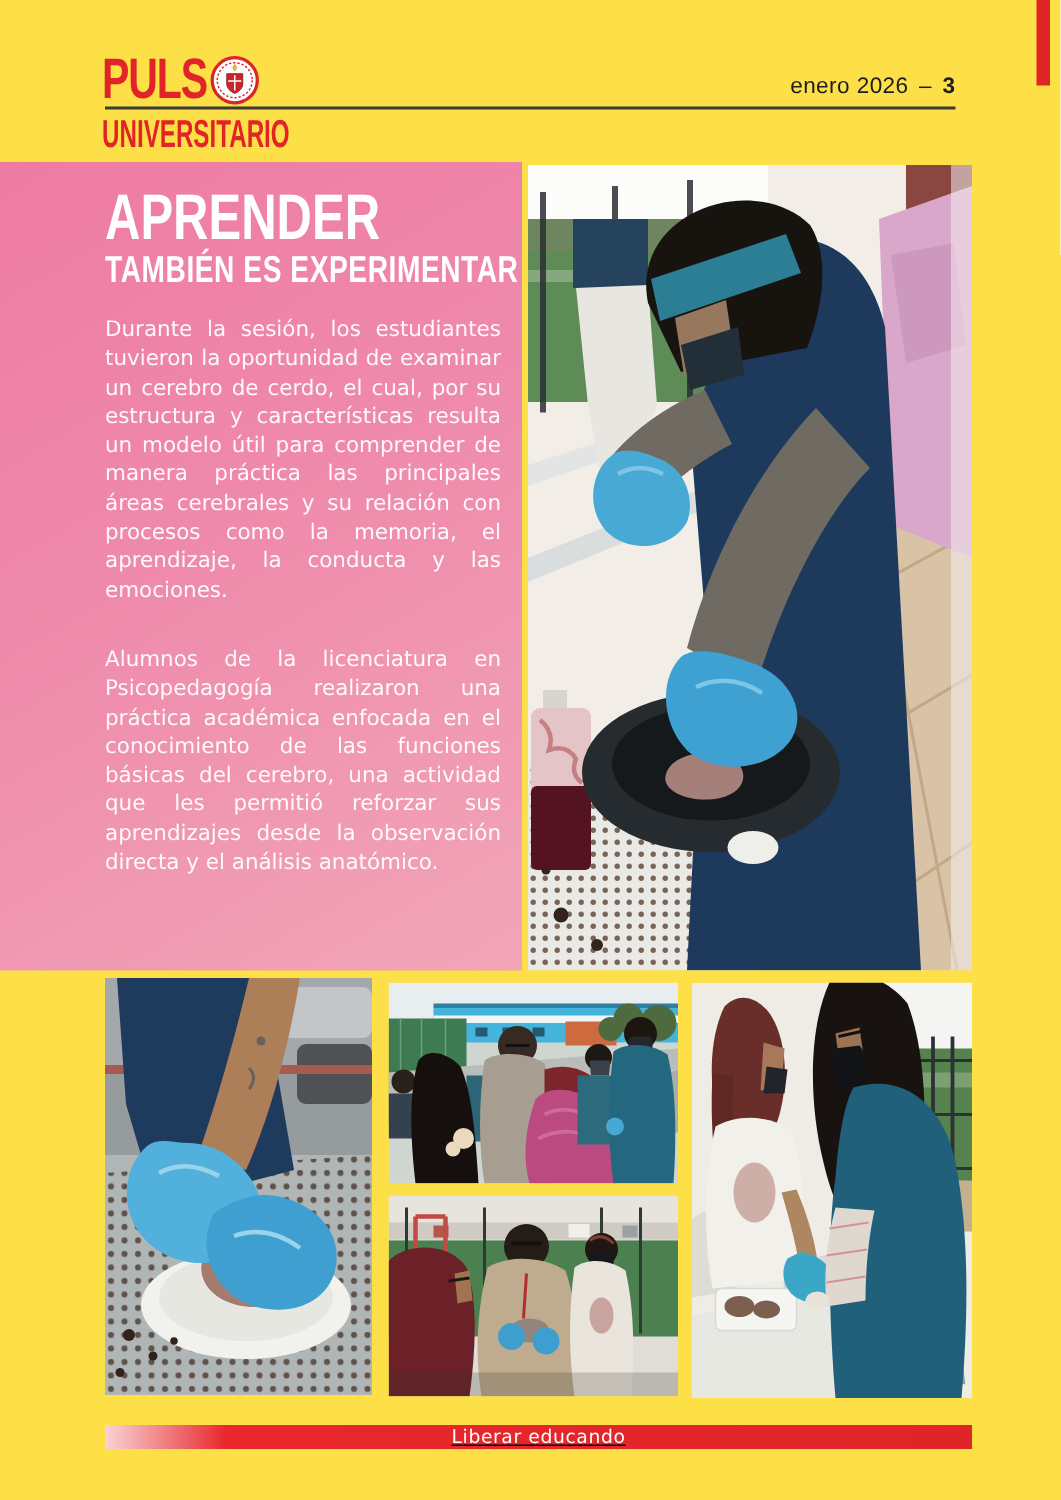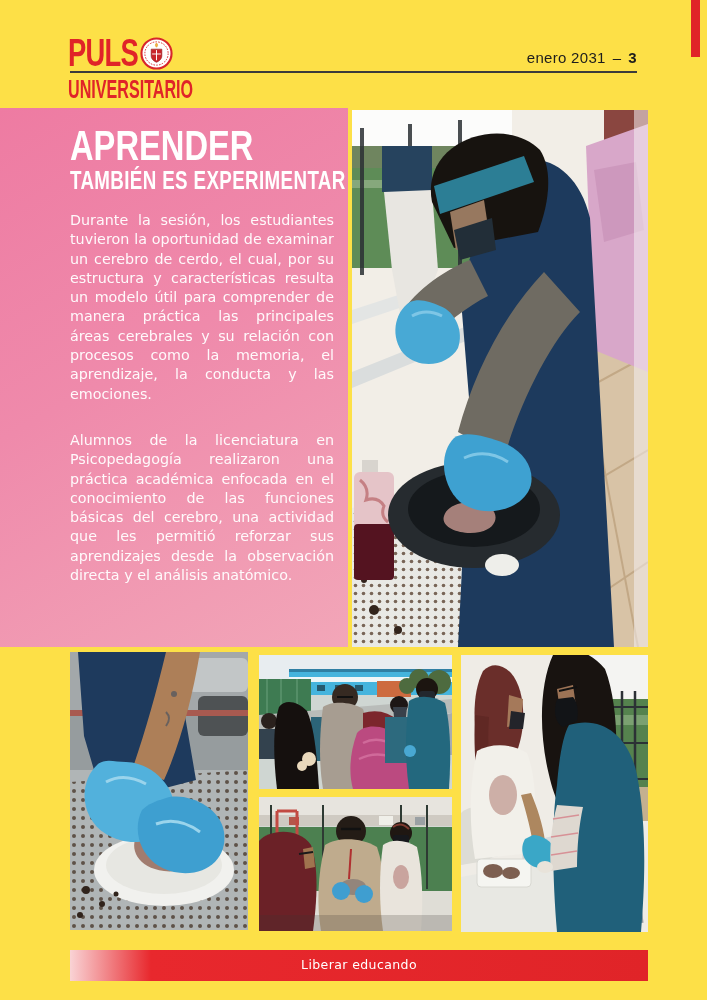--- a/index.html
+++ b/index.html
@@ -44,23 +44,23 @@
   
   .photo{position:absolute;overflow:hidden;}
   .photo svg{display:block;width:100%;height:100%;}
   .ph-main{left:352px;top:110px;width:296px;height:537px;}
   .ph-a{left:70px;top:652px;width:178px;height:278px;}
   .ph-b{left:259px;top:655px;width:193px;height:134px;}
   .ph-c{left:259px;top:797px;width:193px;height:134px;}
   .ph-d{left:461px;top:655px;width:187px;height:277px;}
   
   .footer-bar{
-    position:absolute;left:70px;top:950px;width:578px;height:31px;
+    position:absolute;left:70px;top:950px;width:578px;height:16px;
     background:linear-gradient(90deg,#f9d3d5 0%,#e8282d 14%,#e02428 100%);
-    display:flex;align-items:center;justify-content:center;
+    display:flex;align-items:center;justify-content:center;text-decoration:underline;
   }
   .footer-bar span{color:#fff;font-size:12.5px;letter-spacing:.4px;line-height:1;}
 </style>
 </head>
 <body>
 
 <div class="page">
 
   <div class="logo-word">PULS</div>
 
@@ -73,21 +73,21 @@
       <line x1="12.5" y1="17.5" x2="21.5" y2="17.5" stroke="#ffffff" stroke-width="1"></line>
       <path d="M17,6.2 c1.6,1.2 1.6,3 0,4.4 c-1.6,-1.4 -1.6,-3.2 0,-4.4 Z" fill="#f2b33c" stroke="#e08a28" stroke-width=".5"></path>
     </svg>
   </span>
 
   <div class="logo-sub">UNIVERSITARIO</div>
 
   <div class="header-rule"></div>
 
   <div class="issue">
-    <span>enero 2031</span><span class="dash">–</span><span class="pg">3</span>
+    <span>enero 2026</span><span class="dash">–</span><span class="pg">3</span>
   </div>
 
   <div class="edge-accent"></div>
 
   <div class="feature">
     <div class="feature-title">APRENDER</div>
     <div class="feature-sub">TAMBIÉN ES EXPERIMENTAR</div>
     <div class="feature-text">
       <p>Durante la sesión, los estudiantes tuvieron la oportunidad de examinar un cerebro de cerdo, el cual, por su estructura y características resulta un modelo útil para comprender de manera práctica las principales áreas cerebrales y su relación con procesos como la memoria, el aprendizaje, la conducta y las emociones.</p>
       <p>Alumnos de la licenciatura en Psicopedagogía realizaron una práctica académica enfocada en el conocimiento de las funciones básicas del cerebro, una actividad que les permitió reforzar sus aprendizajes desde la observación directa y el análisis anatómico.</p>

